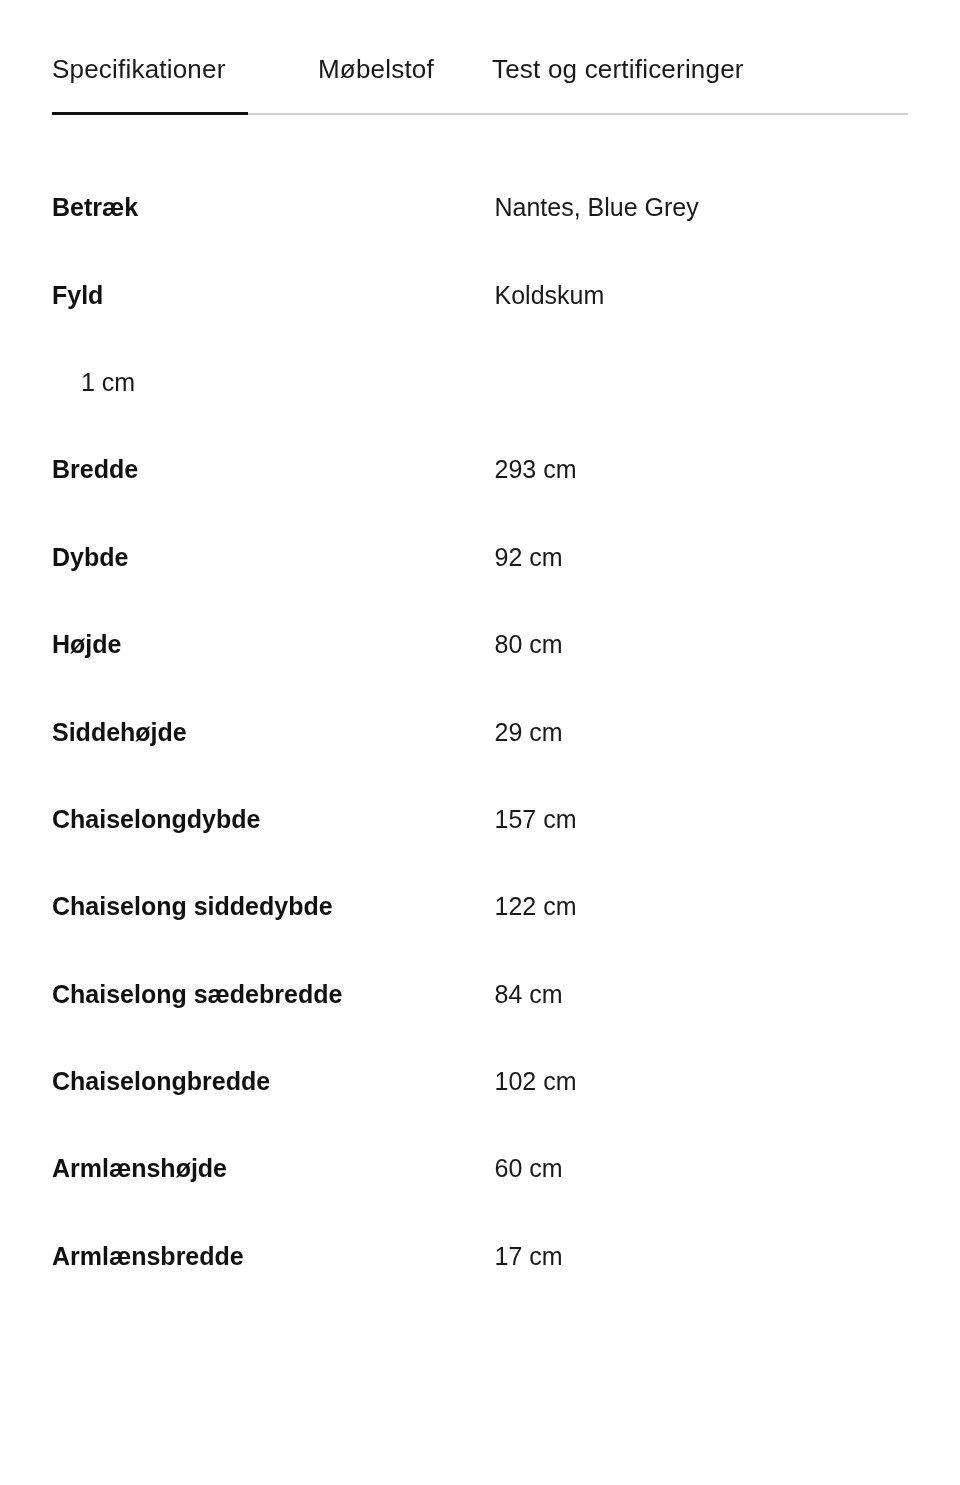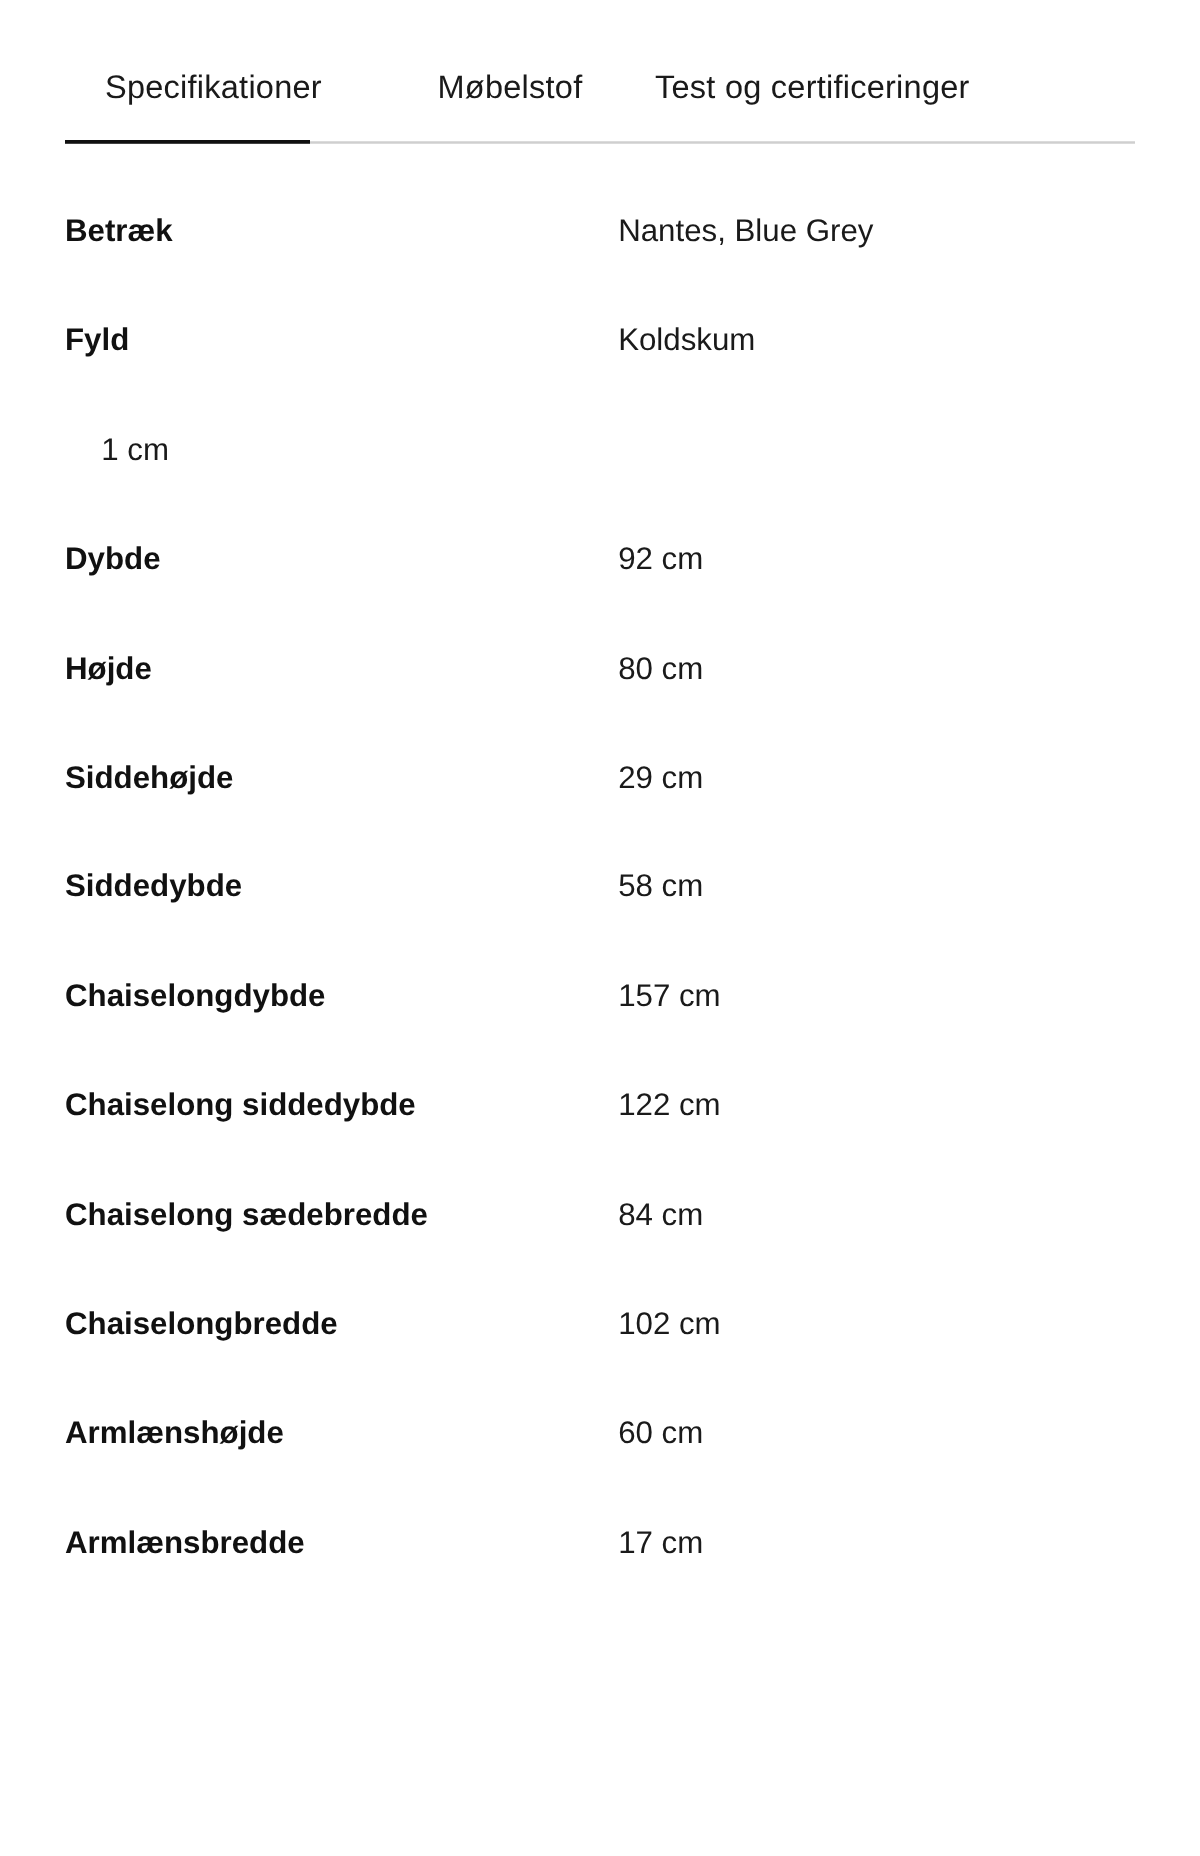--- a/index.html
+++ b/index.html
@@ -36,42 +36,41 @@
   }
   .tab {
     position: absolute;
     top: 14px;
     font-size: 26px;
     font-weight: 400;
     color: #1a1a1a;
     letter-spacing: 0.2px;
     white-space: nowrap;
     cursor: pointer;
-    margin-left: 32px;
   }
   .tab.t0 { left: 0; }
   .tab.t1 { left: 266px; text-align: center; }
   .tab.t2 { left: 440px; }
   .tab-indicator {
     position: absolute;
     left: 0;
     top: 72px;
     width: 196px;
     height: 3px;
     background: #111111;
   }
   .spec-table {
     position: absolute;
     left: 52px;
     top: 160px;
     width: 856px;
   }
   .spec-row {
     display: flex;
-    align-items: flex-start;
+    align-items: center;
     min-height: 87.4px;
   }
   .spec-label {
     width: 428px;
     font-size: 25px;
     font-weight: 700;
     line-height: 35px;
     color: #111111;
     padding-top: 8px;
   }
@@ -105,34 +104,34 @@
       <div class="spec-value">Nantes, Blue Grey</div>
     </div>
     <div class="spec-row">
       <div class="spec-label">Fyld</div>
       <div class="spec-value">Koldskum</div>
     </div>
     <div class="spec-row">
       <div class="spec-value">1 cm</div>
     </div>
     <div class="spec-row">
+      <div class="spec-label">Bredde</div>
+      <div class="spec-value">293 cm</div>
+    </div>
+    <div class="spec-row">
       <div class="spec-label">Dybde</div>
       <div class="spec-value">92 cm</div>
     </div>
     <div class="spec-row">
       <div class="spec-label">Højde</div>
       <div class="spec-value">80 cm</div>
     </div>
     <div class="spec-row">
       <div class="spec-label">Siddehøjde</div>
       <div class="spec-value">29 cm</div>
-    </div>
-    <div class="spec-row">
-      <div class="spec-label">Siddedybde</div>
-      <div class="spec-value">58 cm</div>
     </div>
     <div class="spec-row">
       <div class="spec-label">Chaiselongdybde</div>
       <div class="spec-value">157 cm</div>
     </div>
     <div class="spec-row">
       <div class="spec-label">Chaiselong siddedybde</div>
       <div class="spec-value">122 cm</div>
     </div>
     <div class="spec-row">

